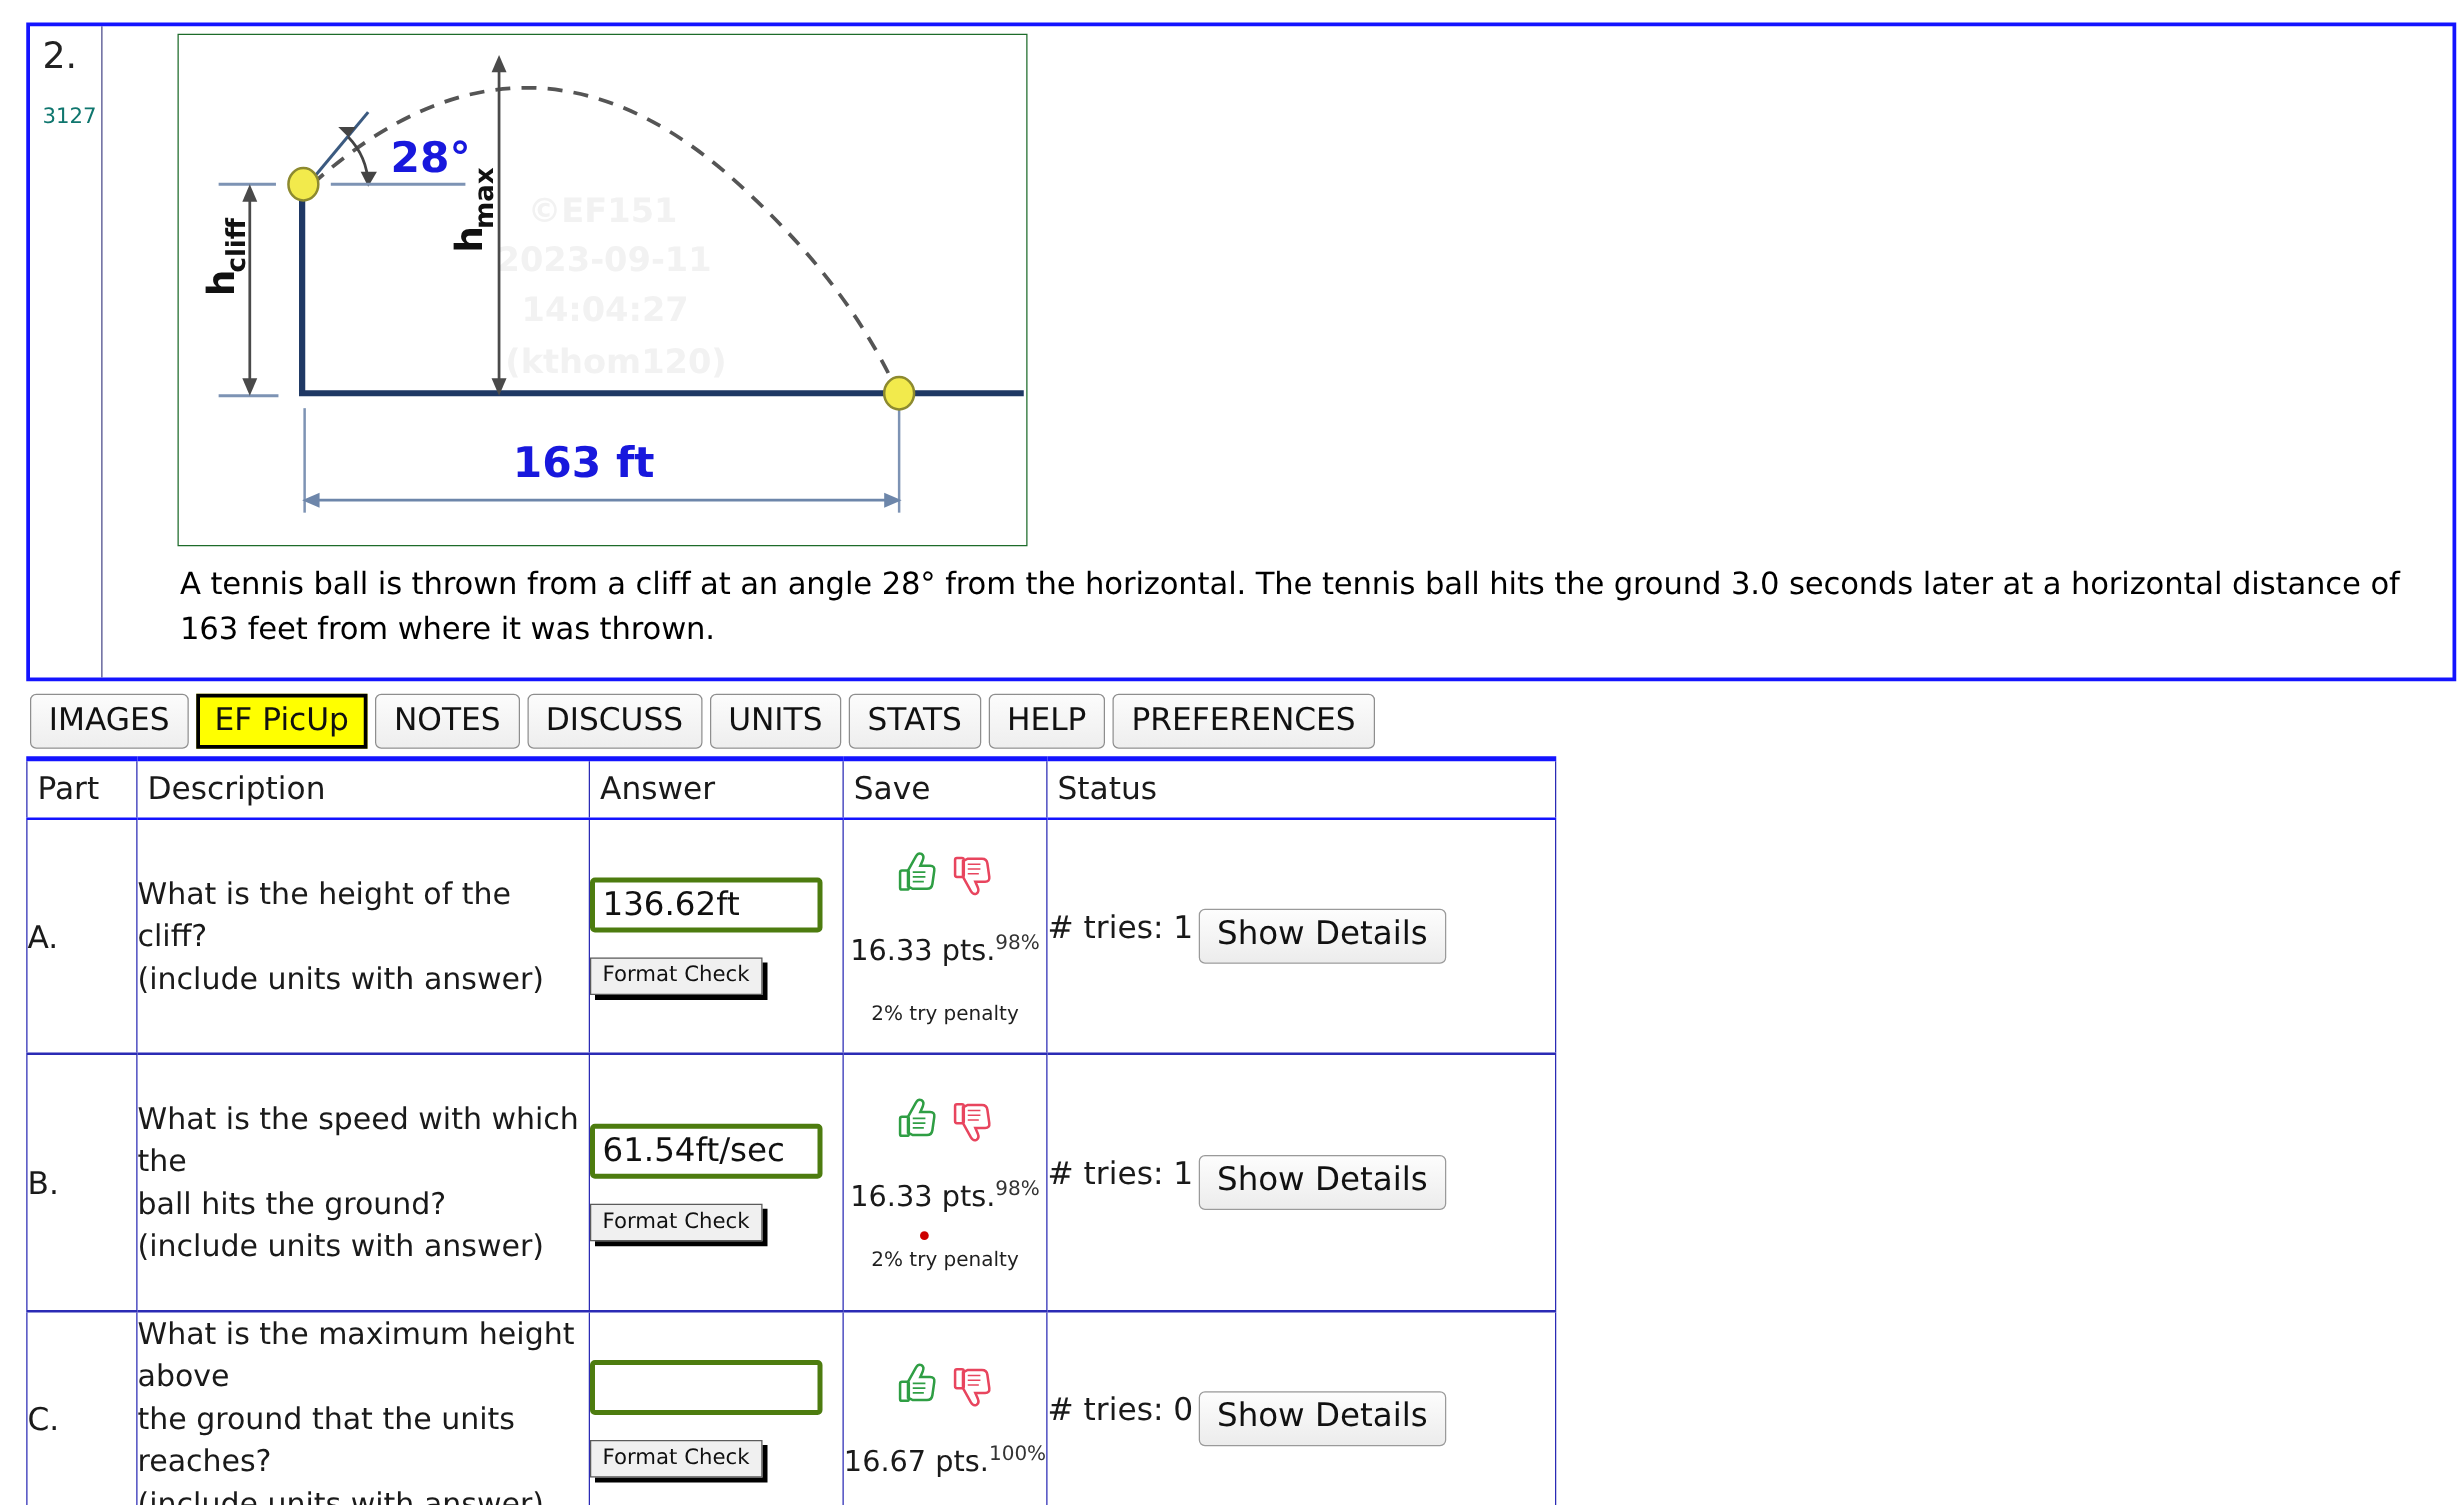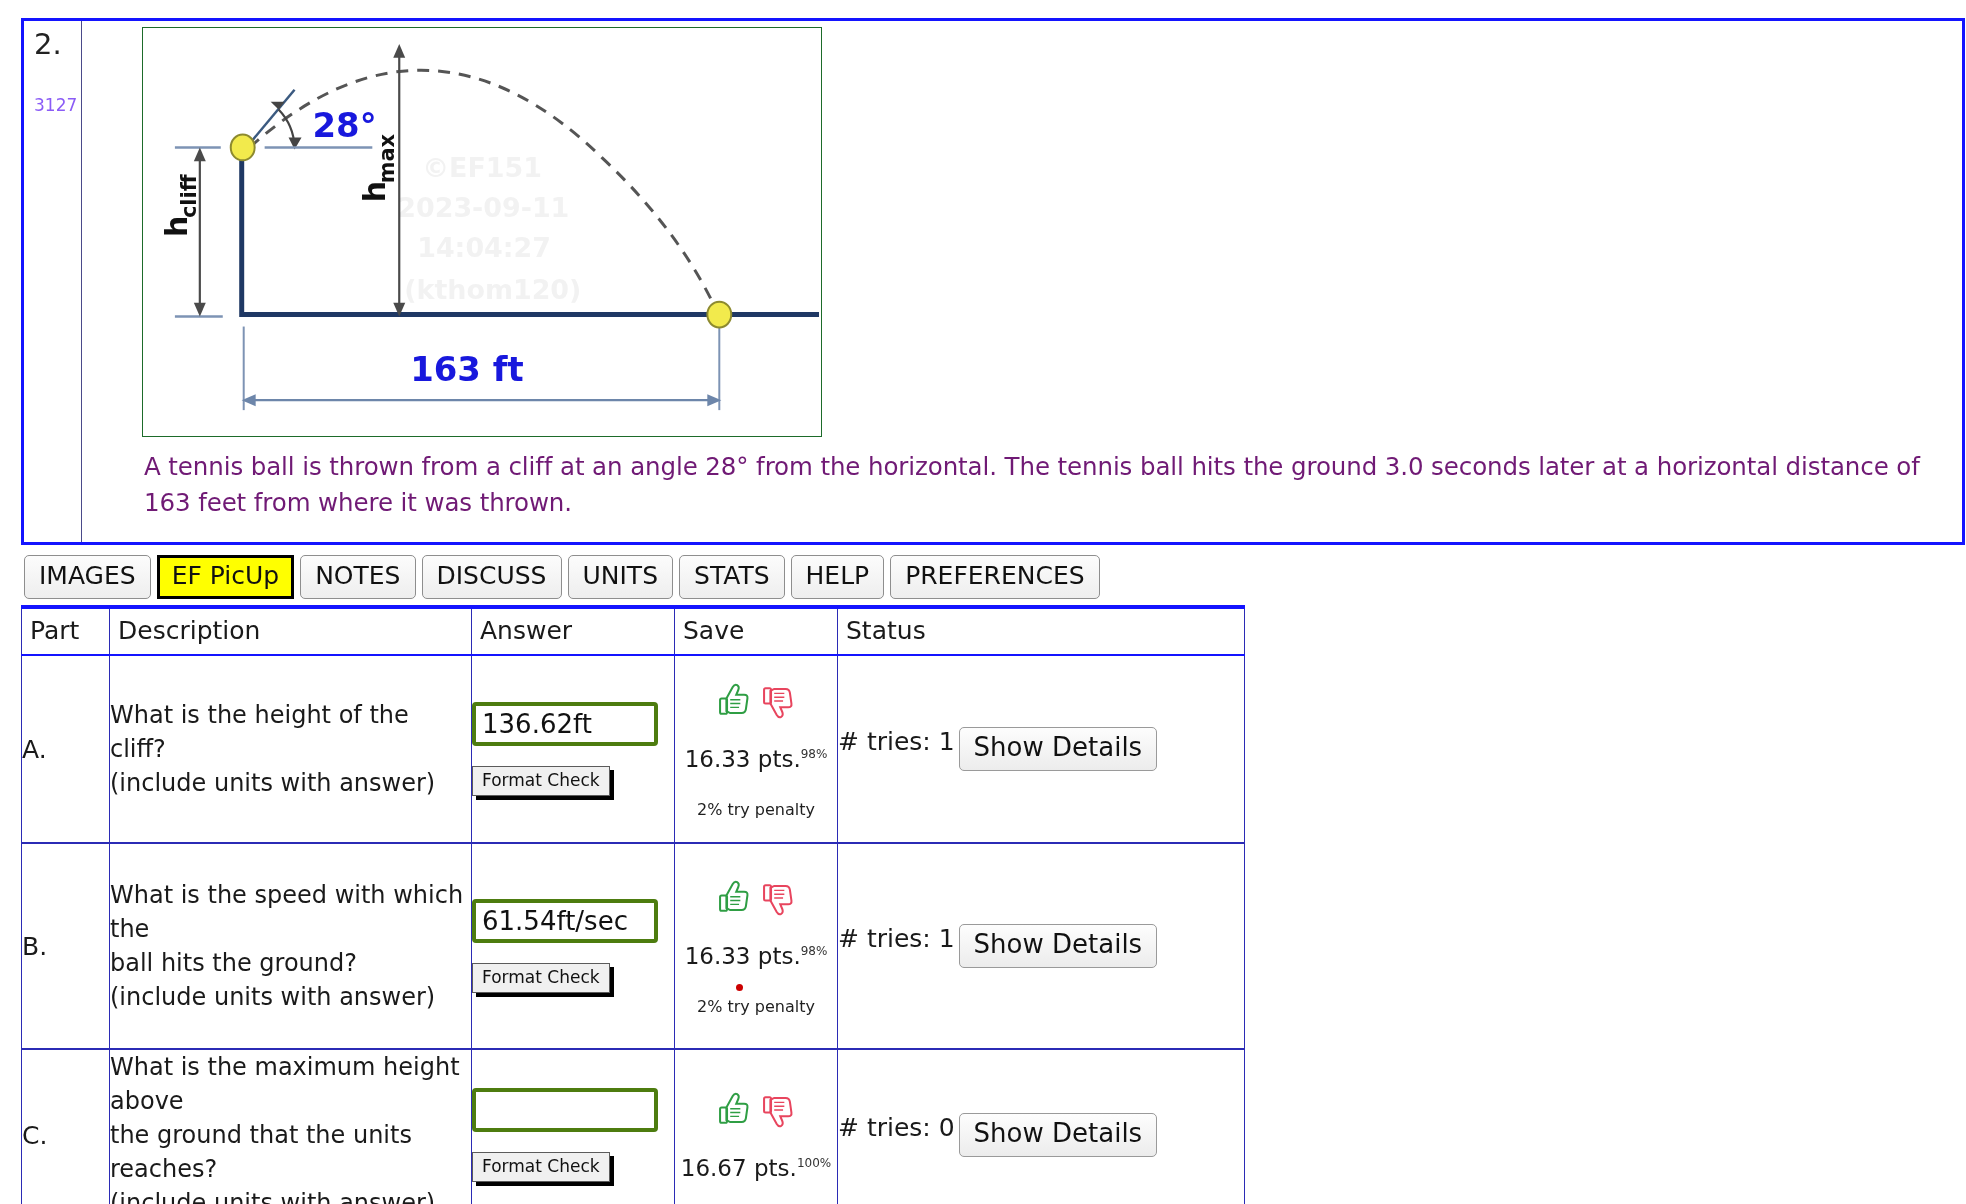--- a/index.html
+++ b/index.html
@@ -34,22 +34,22 @@
     box-sizing: border-box;
     padding: 8px 0 0 10px;
   }
   .problem-number {
     font-size: 29px;
     color: #222;
     line-height: 1.05;
   }
   .problem-id {
     font-size: 17px;
-    color: #8b5cf6;
-    margin-top: 36px;
+    color: #0f766e;
+    margin-top: 24px;
   }
   .problem-body {
     flex: 1 1 auto;
     padding: 6px 0 0 0;
     position: relative;
   }
 
   
   .figure-box {
     position: absolute;
@@ -64,21 +64,21 @@
   .figure-svg { display:block; width: 100%; height: 100%; }
   .wm { font-family: "DejaVu Sans", sans-serif; font-size: 27px; fill:#f2f2f2; font-weight:700; }
 
   
   .problem-text {
     position: absolute;
     left: 62px;
     top: 428px;
     right: 8px;
     font-size: 24.5px;
-    color: #701a75;
+    color: #000000;
     line-height: 1.45;
     letter-spacing: -0.1px;
   }
 
   
   .tabbar {
     position: absolute;
     left: 24px;
     top: 555px;
     display: flex;
@@ -189,21 +189,21 @@
     padding: 6px 2px 6px 2px;
   }
   .thumbs { display:flex; justify-content:center; gap: 10px; margin-top: 2px; }
   .thumb-svg { width: 34px; height: 38px; display:block; }
   .pts-line {
     margin-top: 26px;
     font-size: 23px;
     color: #1a1a1a;
     white-space: nowrap;
   }
-  .pts-line sup { font-size: 12px; color:#333; vertical-align: super; }
+  .pts-line sup { font-size: 16px; color:#333; vertical-align: super; }
   .penalty {
     margin-top: 28px;
     font-size: 16px;
     color: #1f1f1f;
     position: relative;
   }
   .penalty-dot {
     position: absolute;
     left: 50%;
     margin-left: -20px;

